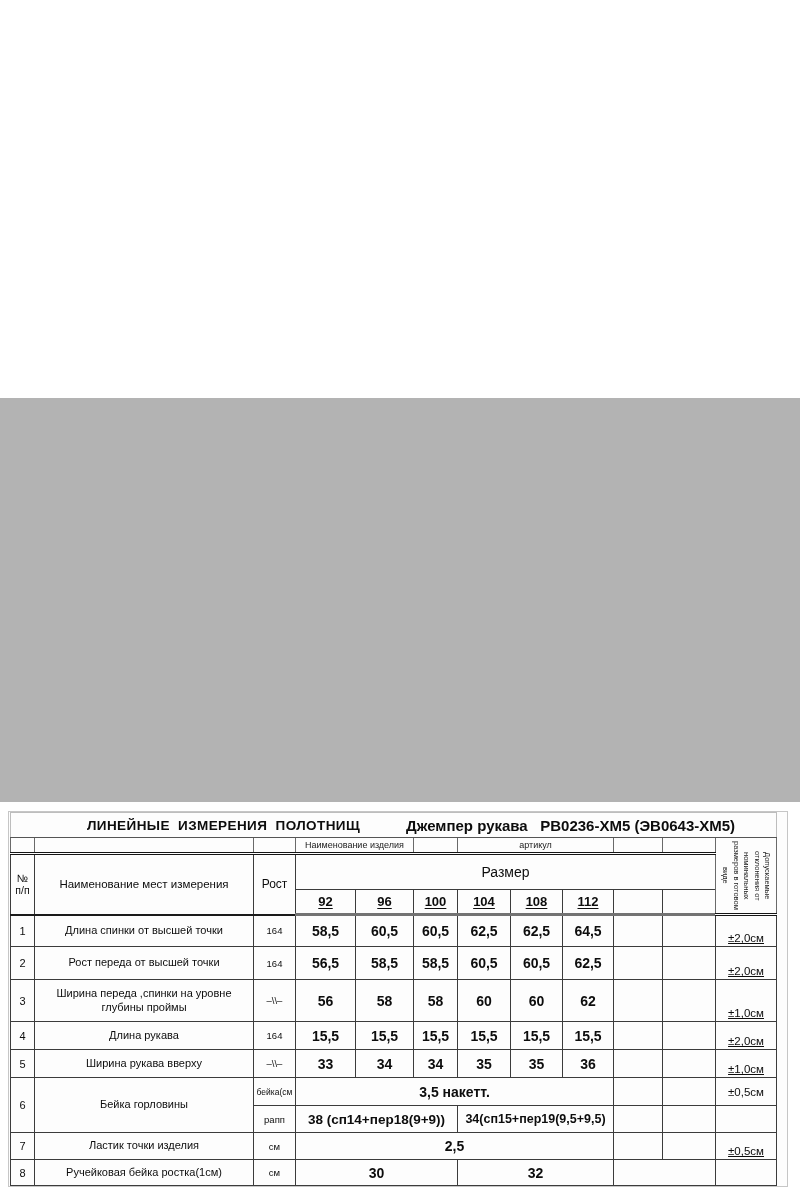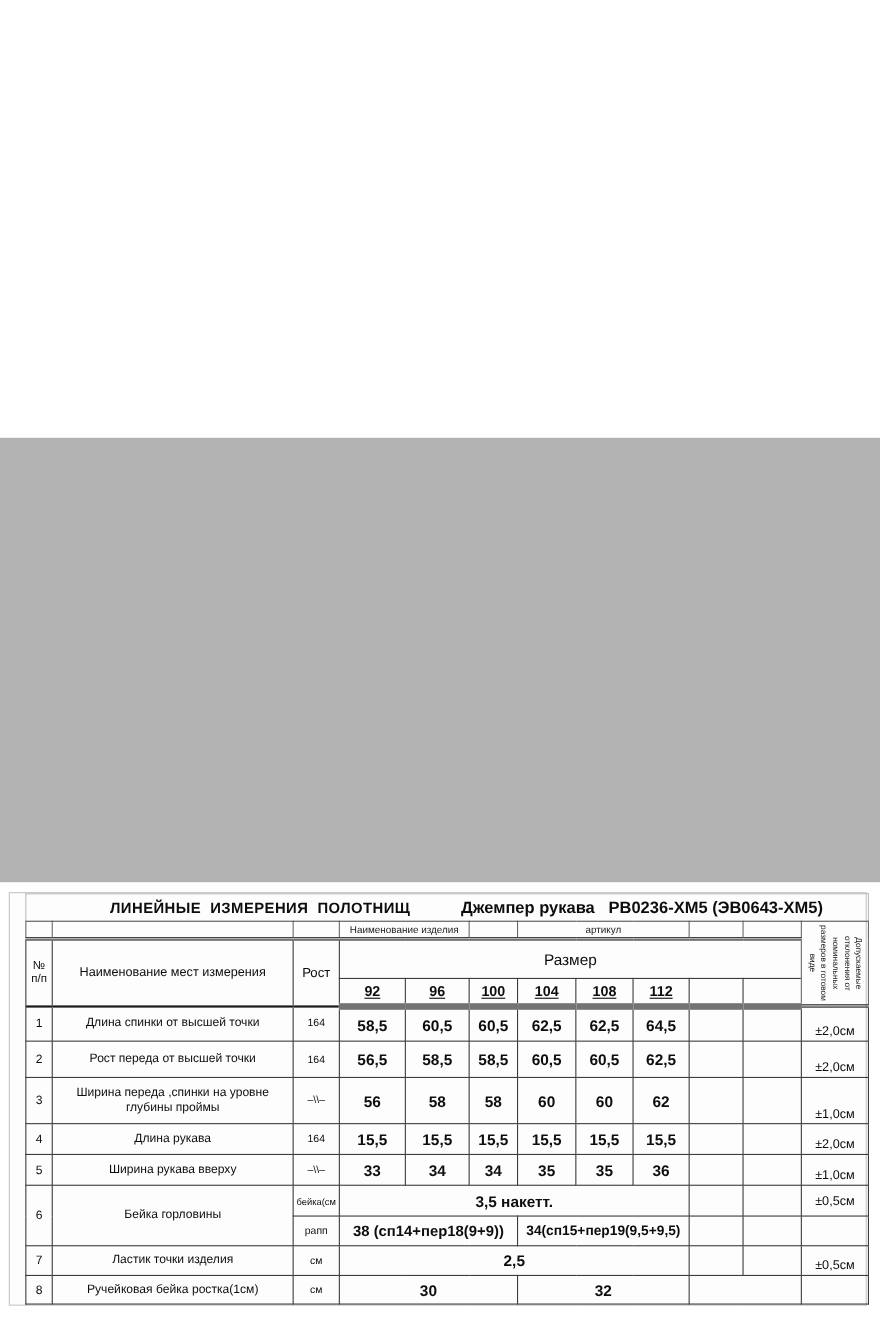--- a/index.html
+++ b/index.html
@@ -2,21 +2,21 @@
 <html><head>
 <meta charset="utf-8">
 <style>
   html,body { margin:0; padding:0; background:#ffffff; }
   .stage { position:relative; width:800px; height:1200px; background:#ffffff; overflow:hidden;
            font-family:"Liberation Sans", sans-serif; color:#0d0d0d; }
   .band { position:absolute; left:0; top:398px; width:800px; height:404px; background:#b3b3b3; }
   .page { position:absolute; left:8px; top:413px; width:780px; height:376px; background:#fdfdfd;
           border:1px solid #c6c6c6; box-sizing:border-box; }
 
-  table.sheet { border-collapse:collapse; table-layout:fixed; width:766px; margin-left:14px; }
+  table.sheet { border-collapse:collapse; table-layout:fixed; width:766px; margin-left:1px; }
   td { border:1px solid #3c3c3c; padding:0; overflow:hidden; text-align:center; vertical-align:middle;
        box-sizing:border-box; }
 
   tr.r-title  { height:25px; } tr.r-label { height:16px; }
   tr.r-size   { height:36px; } tr.r-sizes { height:25px; }
   tr.r1 { height:32px; } tr.r2 { height:33px; } tr.r3 { height:42px; }
   tr.r4 { height:28px; } tr.r5 { height:28px; } tr.r6a { height:28px; }
   tr.r6b { height:27px; } tr.r7 { height:27px; } tr.r8 { height:26px; }
 
   tr.r-title td { border:1px solid #bdbdbd; border-bottom:1px solid #555; }
@@ -24,35 +24,35 @@
   .t-left  { font-weight:bold; font-size:13.5px; margin-left:76px; letter-spacing:.4px; }
   .t-right { font-weight:bold; font-size:15px;  margin-left:46px; }
 
   tr.r-label td { border:1px solid #6a6a6a; border-bottom:3px double #151515; font-size:9px; color:#222; }
 
   .hdr-span { border-bottom:2px solid #1a1a1a; }
   .cell-num-hdr  { font-size:10.5px; line-height:1.15; white-space:pre-line; }
   .cell-name-hdr { font-size:11.5px; }
   .cell-rost-hdr { font-size:12px; }
   .cell-size-hdr { font-size:14px; }
-  tr.r-sizes td { border-bottom:6px solid #737373; font-weight:bold; font-size:13px; }
+  tr.r-sizes td { border-bottom:3px solid #737373; font-weight:bold; font-size:13px; }
   .u { text-decoration:underline; text-underline-offset:2px; }
 
   .rot-cell { border-bottom:2px solid #1a1a1a; vertical-align:middle; }
   .vert { writing-mode:vertical-rl; height:70px; margin:0 auto; font-size:7.5px; line-height:10.5px;
           color:#222; text-align:center; }
 
   .num  { font-size:11px; }
   .name { font-size:11px; line-height:1.25; padding:0 5px; }
   .rost { font-size:9.5px; }
   .rost-sm { font-size:8.5px; }
   .val  { font-size:14px; font-weight:bold; }
   .val-b1 { font-size:13.5px; font-weight:bold; }
   .val-b2 { font-size:12.5px; font-weight:bold; }
-  .tol  { font-size:11.5px; vertical-align:bottom; padding-bottom:2px; }
+  .tol  { font-size:11.5px; vertical-align:bottom; padding-bottom:2px;text-decoration:underline; }
   .tol-mid { font-size:11.5px; }
 </style>
 </head>
 <body>
 
 <div class="stage">
   <div class="band">
     <div class="page">
 
       <table class="sheet">

